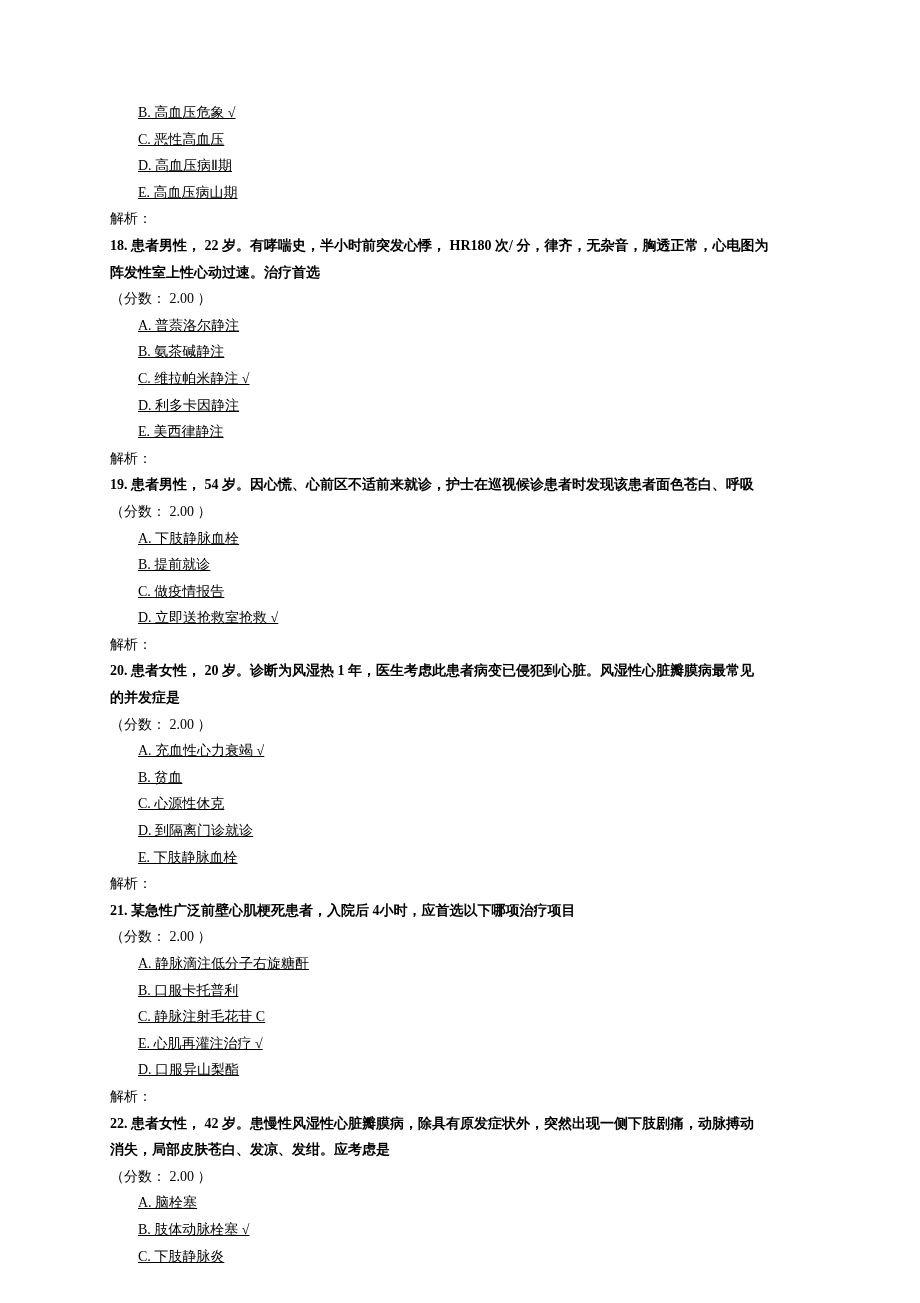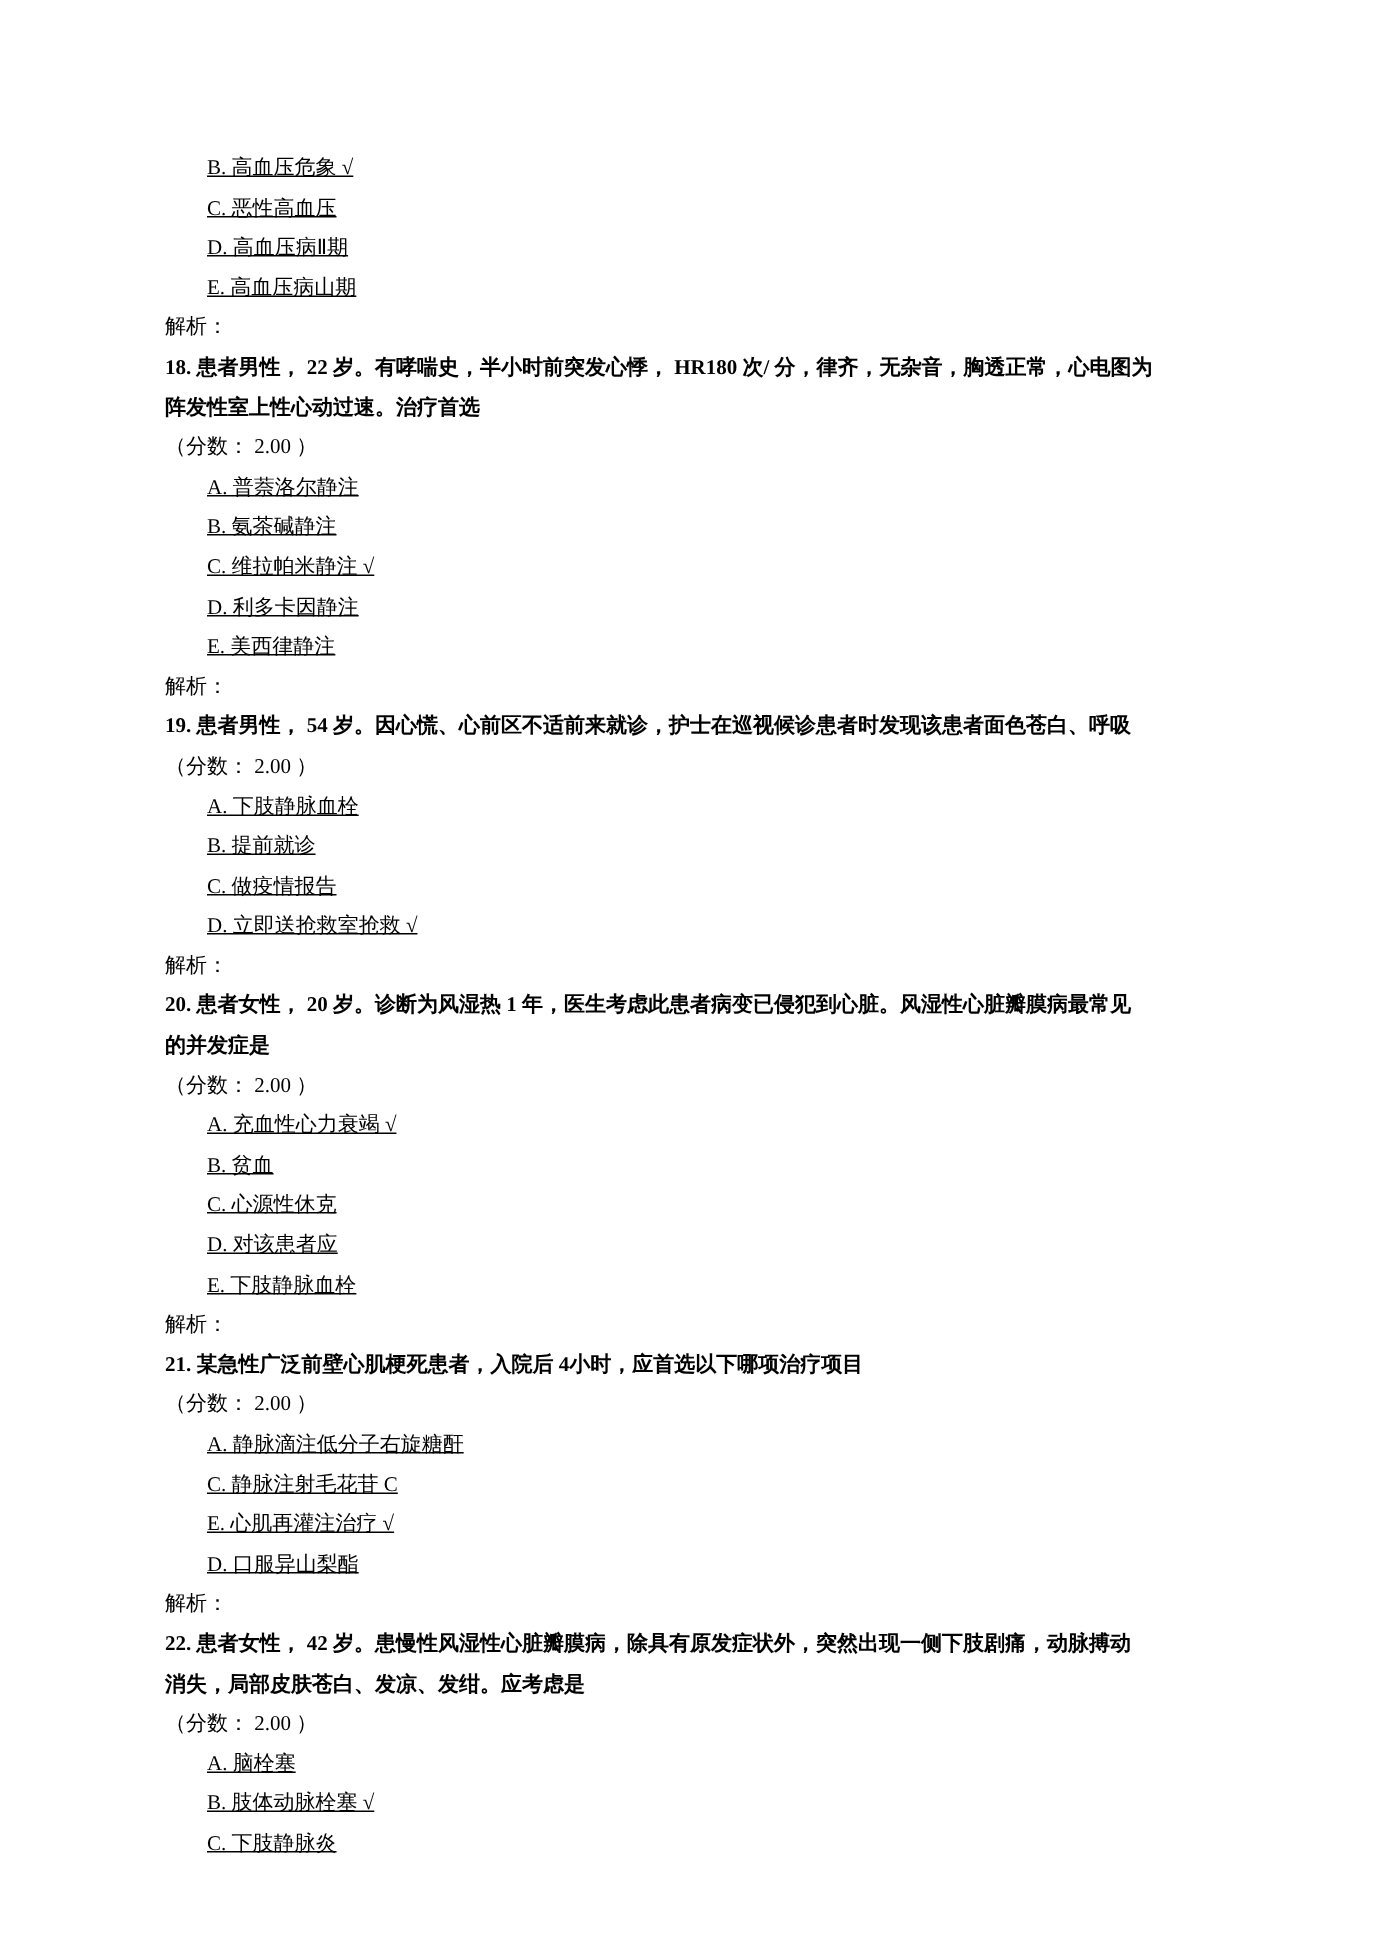--- a/index.html
+++ b/index.html
@@ -68,30 +68,31 @@
 
   <p class="question-text">
     <span>20.</span>
     <span>患者女性，  20 岁。诊断为风湿热  1 年，医生考虑此患者病变已侵犯到心脏。风湿性心脏瓣膜病最常见</span>
   </p>
   <p class="question-text">的并发症是</p>
   <p class="score">（分数：  2.00 ）</p>
   <p class="option">A.  充血性心力衰竭  √</p>
   <p class="option">B.  贫血</p>
   <p class="option">C.  心源性休克</p>
-  <p class="option">D.  对该患者应</p>
+  <p class="option">D.  到隔离门诊就诊</p>
   <p class="option">E.  下肢静脉血栓</p>
   <p class="analysis">解析：</p>
 
   <p class="question-text">
     <span>21.</span>
     <span>某急性广泛前壁心肌梗死患者，入院后  4小时，应首选以下哪项治疗项目</span>
   </p>
   <p class="score">（分数：  2.00 ）</p>
   <p class="option">A.  静脉滴注低分子右旋糖酐</p>
+  <p class="option">B.  口服卡托普利</p>
   <p class="option">C.  静脉注射毛花苷  C</p>
   <p class="option">E.  心肌再灌注治疗  √</p>
   <p class="option">D.  口服异山梨酯</p>
   <p class="analysis">解析：</p>
 
   <p class="question-text">
     <span>22.</span>
     <span>患者女性，  42 岁。患慢性风湿性心脏瓣膜病，除具有原发症状外，突然出现一侧下肢剧痛，动脉搏动</span>
   </p>
   <p class="question-text">消失，局部皮肤苍白、发凉、发绀。应考虑是</p>

